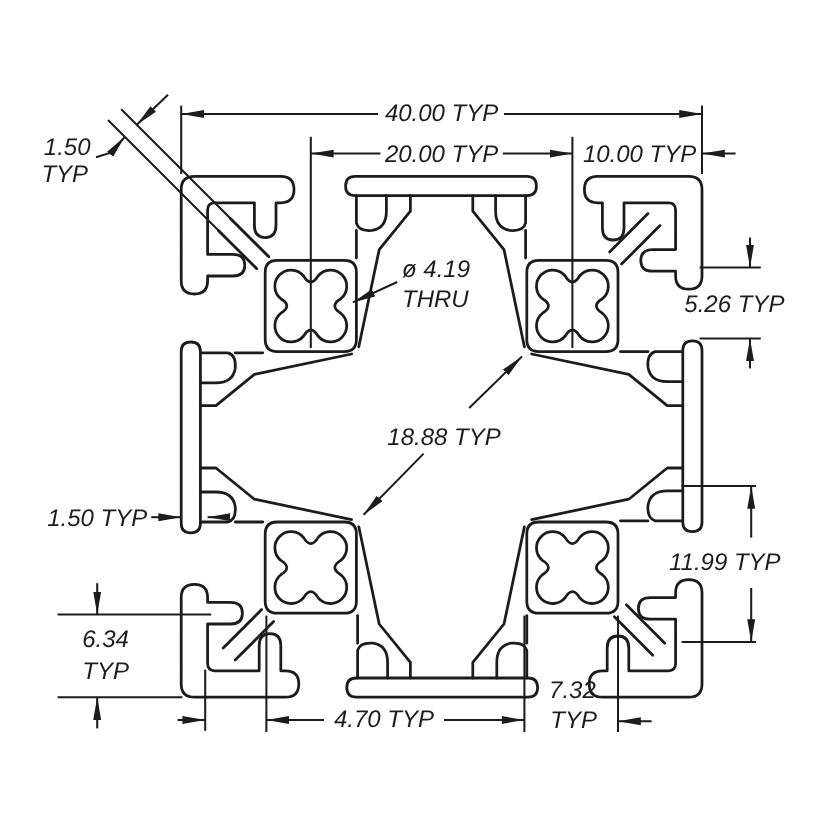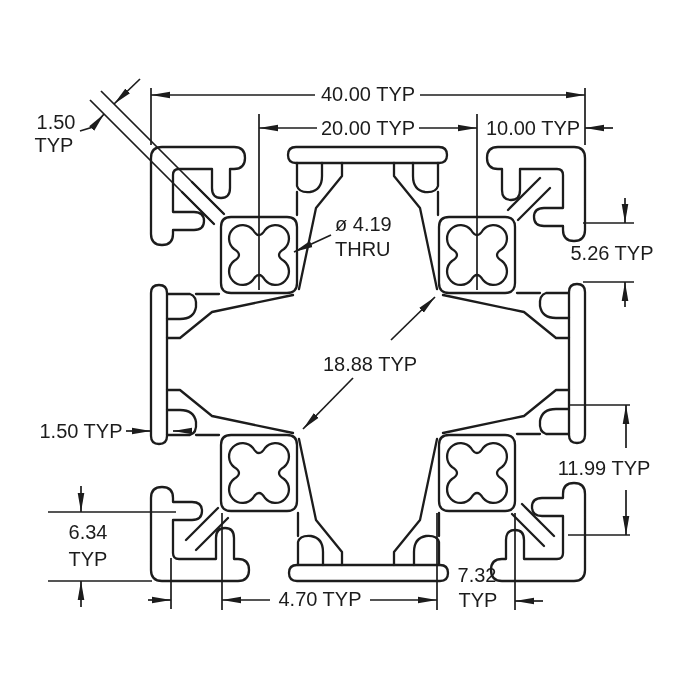--- a/index.html
+++ b/index.html
@@ -1,17 +1,17 @@
 <!DOCTYPE html>
 <html><head>
 <meta charset="utf-8">
 <style>
   html,body{margin:0;padding:0;background:#ffffff;}
   body{width:700px;height:700px;position:relative;font-family:"Liberation Sans",sans-serif;}
-  #stage{position:absolute;left:0;top:0;width:700px;height:700px;}
+  #stage{position:absolute;left:0;top:0;width:700px;height:700px;font-style:italic;}
   svg{display:block;}
   .profile{stroke:#1c1c1c;stroke-width:2.3;fill:none;stroke-linejoin:round;stroke-linecap:round;}
   .dim{stroke:#1c1c1c;stroke-width:1.7;fill:none;stroke-linecap:butt;}
   .lbl{fill:#1c1c1c;font-family:"Liberation Sans",sans-serif;font-size:20px;}
   .mid{text-anchor:middle;}
   .start{text-anchor:start;}
 </style>
 </head>
 <body>
 

